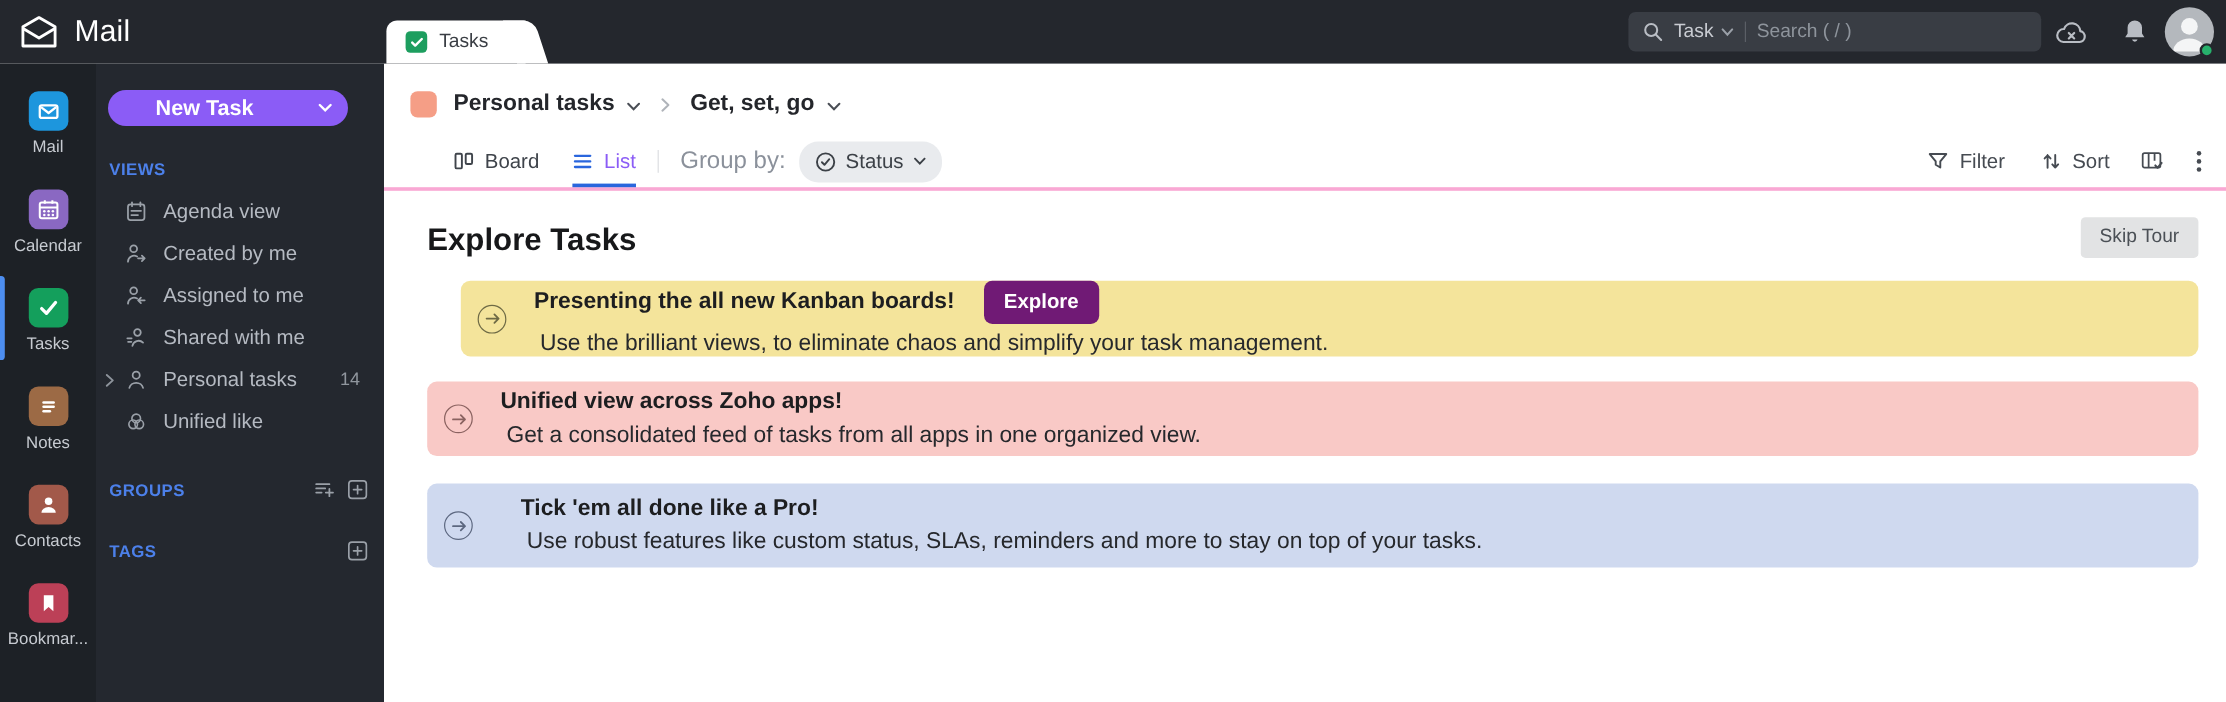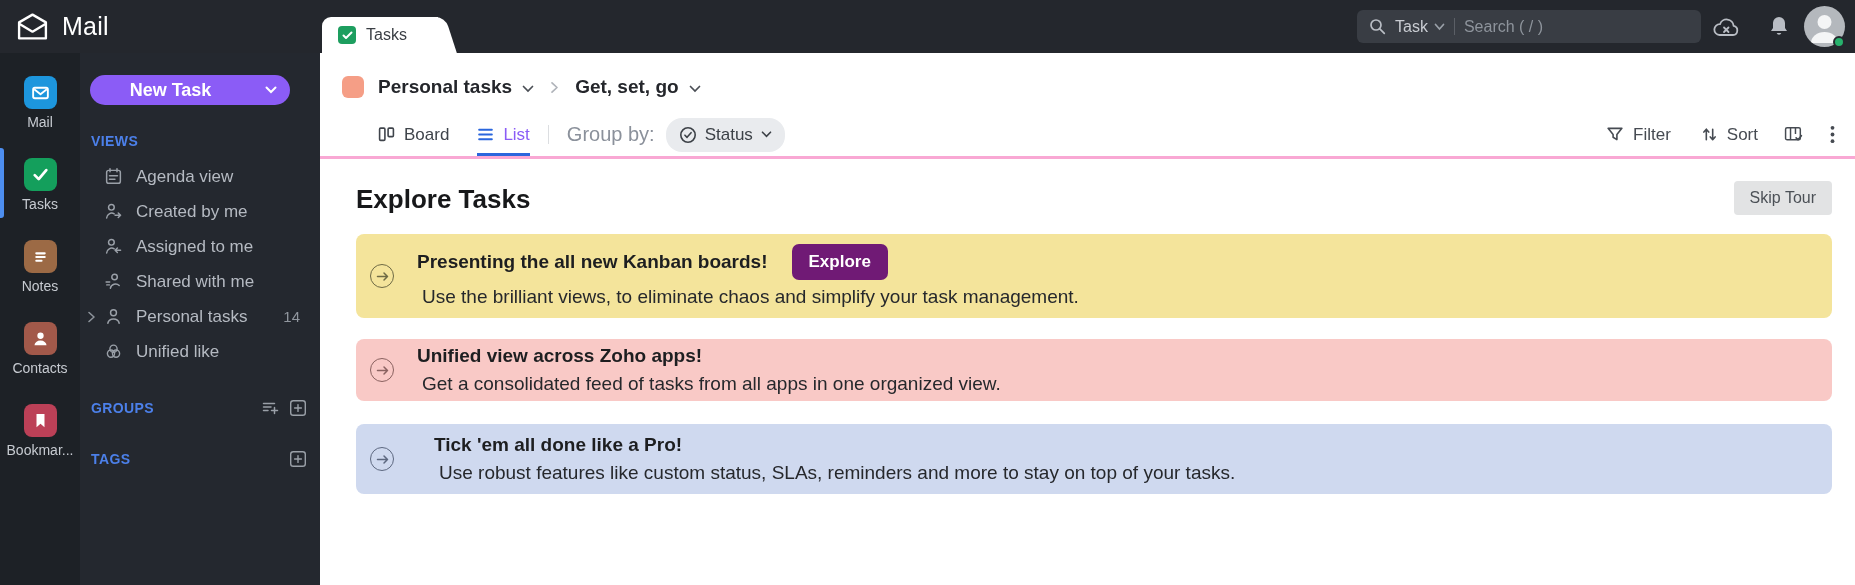--- a/index.html
+++ b/index.html
@@ -86,21 +86,21 @@
   .tb-btn + .tb-btn { margin-left:30px; }
   .tb-iconbtn { display:flex; align-items:center; color:#464b52; margin-left:26px; cursor:pointer; }
 
   .explore-head { display:flex; align-items:flex-end; justify-content:space-between; padding:22px 23px 0 36px; }
   .explore-title { font-size:26px; font-weight:600; color:#17181a; }
   .skip-btn { background:#e2e3e4; border:none; border-radius:4px; padding:8px 16px; font-size:16px; color:#4b5056;
               font-family:"Liberation Sans", sans-serif; cursor:pointer; }
 
   .cards { padding:19px 23px 0 36px; }
   .card { border-radius:8px; display:flex; align-items:center; padding-left:14px; }
-  .card-1 { height:84px; margin-bottom:21px; }
+  .card-1 { height:63px; margin-bottom:21px;margin-left:28px; }
   .card-2 { height:62px; margin-bottom:23px; }
   .card-3 { height:67px; margin-bottom:17px; }
   .card-4 { height:70px; }
   .arrow-circle { width:24px; height:24px; border:1.5px solid currentColor; border-radius:50%;
                   display:flex; align-items:center; justify-content:center; flex:none; cursor:pointer; }
   .card-text { margin-left:23px; display:flex; flex-direction:column; gap:6px; }
   .card-title-row { display:flex; align-items:center; gap:24px; }
   .card-title { font-size:19px; font-weight:700; color:#1d1e20; }
   .card-sub { font-size:19px; color:#26282c; padding-left:5px; }
   .explore-btn { background:#701a75; color:#fff; border:none; border-radius:7px; padding:8px 17px;
@@ -172,20 +172,39 @@
   <div class="rail-item">
     <span class="rail-icon" style="background-color: rgb(29, 150, 221);">
       <svg width="21" height="21" viewBox="0 0 20 20" fill="none" stroke="#fff" stroke-width="1.8" stroke-linejoin="round">
         <rect x="3" y="5.5" width="14" height="10" rx="1.6"></rect>
           <path d="M4 7 l6 4.6 6-4.6"></path>
       </svg>
     </span>
     <span class="rail-label">Mail</span>
   </div>
 
+  <div class="rail-item">
+    <span class="rail-icon" style="background-color: rgb(138, 104, 194);">
+      <svg width="21" height="21" viewBox="0 0 20 20" fill="none" stroke="#fff" stroke-width="1.6" stroke-linejoin="round">
+        <rect x="3" y="4.5" width="14" height="12.5" rx="1.6"></rect>
+          <line x1="3" y1="8.5" x2="17" y2="8.5"></line>
+        <line x1="7" y1="2.8" x2="7" y2="5.6"></line>
+          <line x1="13" y1="2.8" x2="13" y2="5.6"></line>
+        <g fill="#fff" stroke="none">
+          <circle cx="6.6" cy="11.4" r="1"></circle>
+            <circle cx="10" cy="11.4" r="1"></circle>
+            <circle cx="13.4" cy="11.4" r="1"></circle>
+          <circle cx="6.6" cy="14.4" r="1"></circle>
+            <circle cx="10" cy="14.4" r="1"></circle>
+            <circle cx="13.4" cy="14.4" r="1"></circle>
+        </g>
+      </svg>
+    </span>
+    <span class="rail-label">Calendar</span>
+  </div>
 
   <div class="rail-item active">
     <span class="rail-icon" style="background-color: rgb(20, 159, 92);">
       <svg width="21" height="21" viewBox="0 0 20 20" fill="none" stroke="#fff" stroke-width="2.6" stroke-linecap="round" stroke-linejoin="round">
         <path d="M4.5 10.6 L8.3 14.4 L15.5 5.8"></path>
       </svg>
     </span>
     <span class="rail-label">Tasks</span>
   </div>
 

